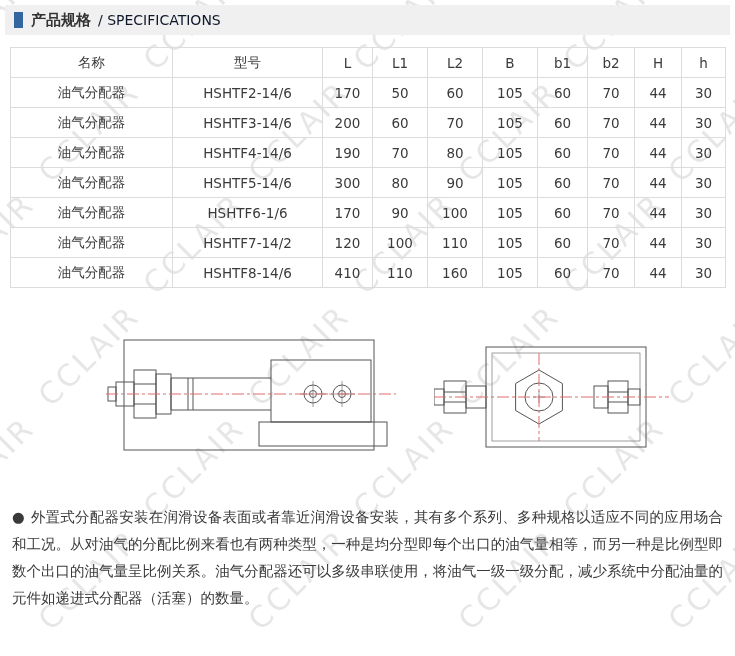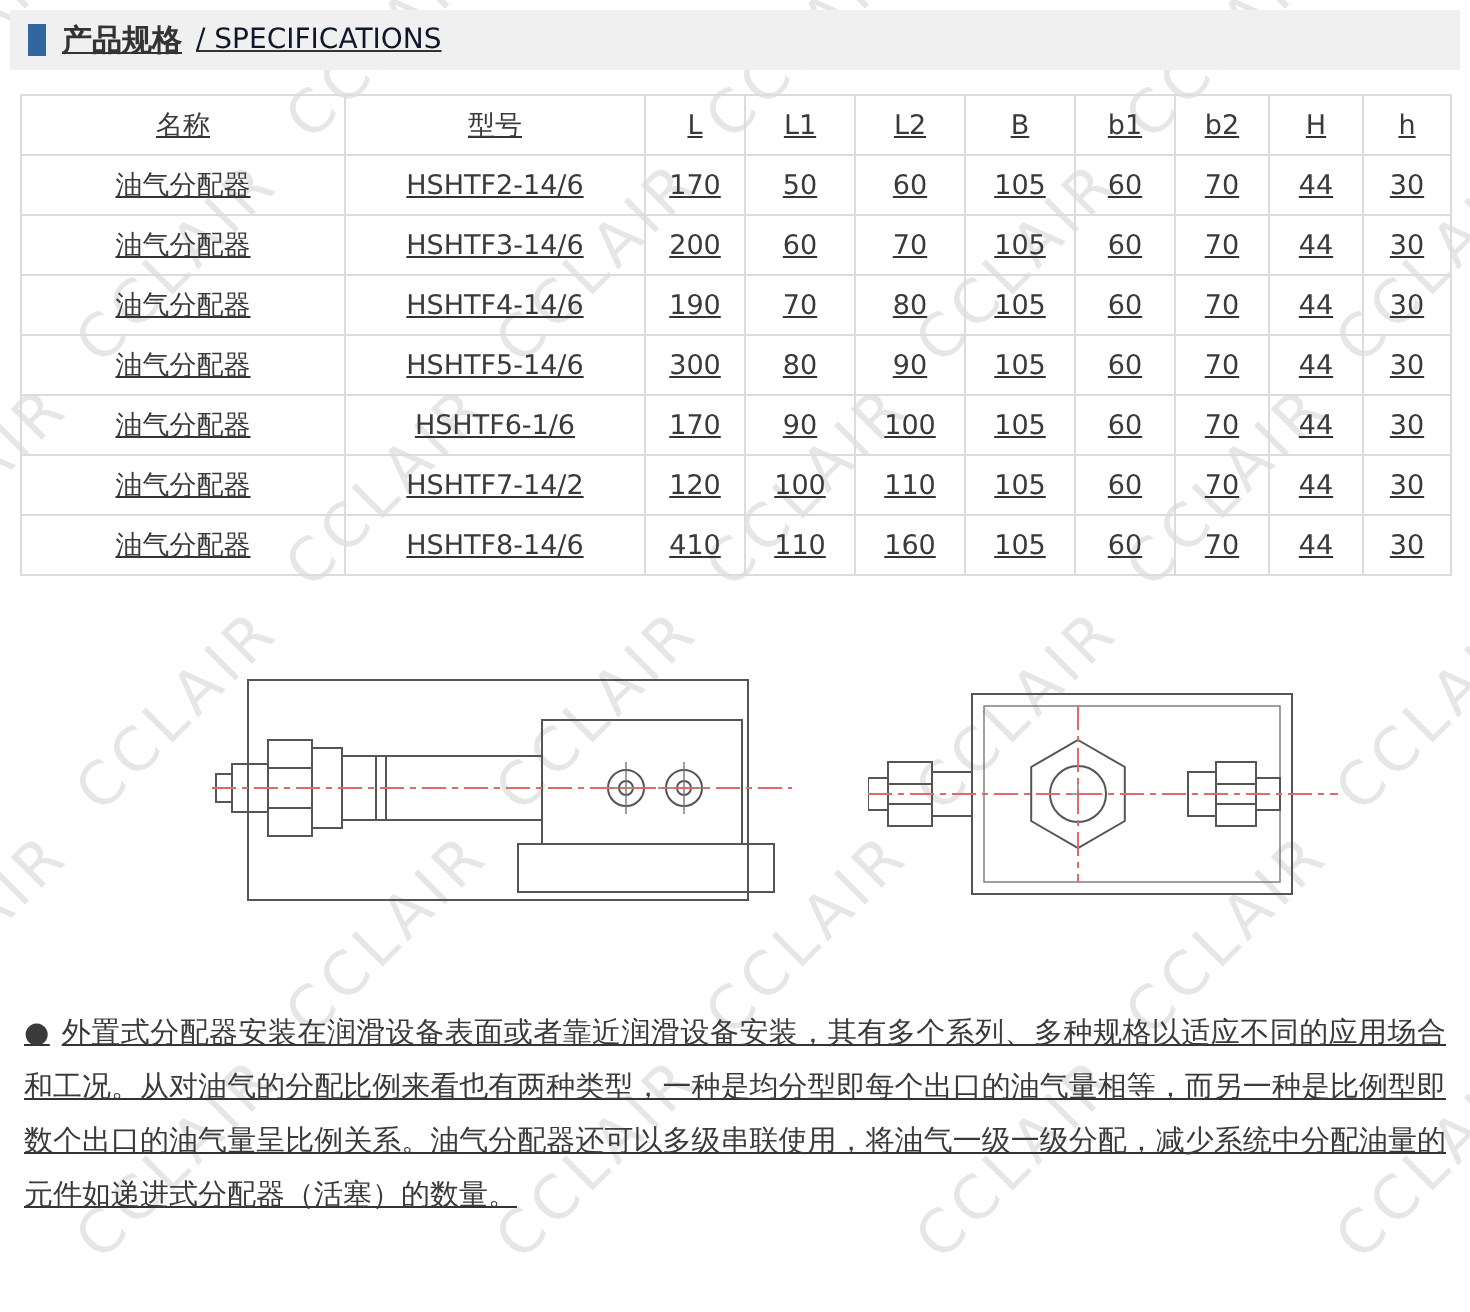--- a/index.html
+++ b/index.html
@@ -20,21 +20,21 @@
   }
   .wm {
     position: absolute;
     transform: rotate(-45deg);
     font-size: 30px;
     letter-spacing: 3px;
     color: rgba(100,100,100,0.16);
     white-space: nowrap;
     user-select: none;
   }
-  .content { position: relative; z-index: 1; text-decoration: underline; }
+  .content { position: relative; z-index: 1; }
 
   
   .section-header {
     margin: 5px 5px 0 5px;
     height: 30px;
     background: #f0f0f0;
     display: flex;
     align-items: center;
     padding: 0 9px;
   }

